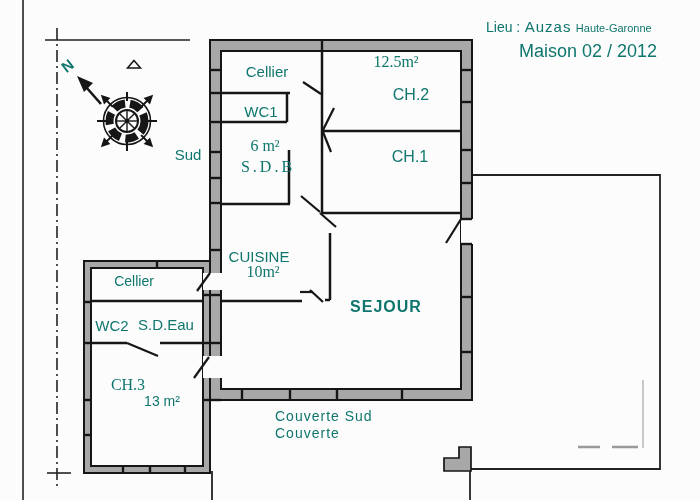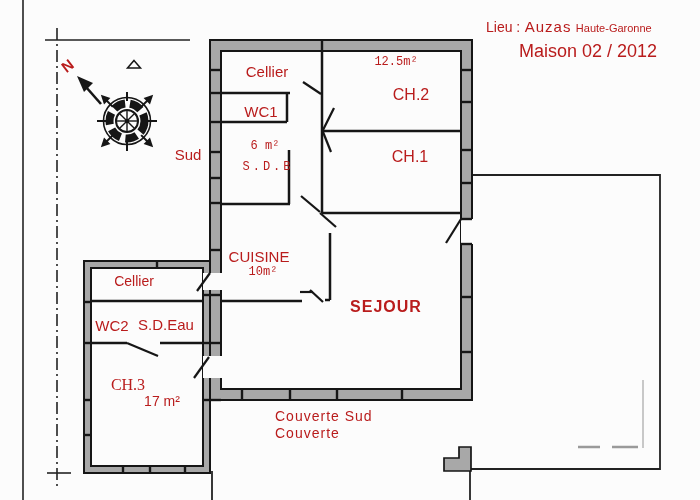--- a/index.html
+++ b/index.html
@@ -1,25 +1,25 @@
 <!DOCTYPE html>
 <html><head>
 <meta charset="utf-8">
 <style>
   html,body{margin:0;padding:0;background:#ffffff;}
   .canvas{
     position:relative;width:700px;height:500px;background:#fcfcfc;
-    font-family:"Liberation Sans",sans-serif;color:#b91c1c;overflow:hidden;
+    font-family:"Liberation Sans",sans-serif;color:#0f766e;overflow:hidden;
   }
   .plan-svg{position:absolute;left:0;top:0;}
   .label{position:absolute;transform:translate(-50%,-50%);white-space:nowrap;line-height:1;}
   .lbl-room{font-size:15px;}
   .lbl-room-lg{font-size:16px;}
   .lbl-small{font-size:14px;}
-  .mono{font-family:Liberation Mono, monospace;font-size:12px;}
+  .mono{font-family:Liberation Serif, serif;font-size:16px;}
   .spread{letter-spacing:3px;}
   .wide{letter-spacing:1px;}
   .tl{transform:none;} 
   .header-line1{position:absolute;left:486px;top:18px;}
   .header-line2{position:absolute;left:519px;top:41px;font-size:18px;}
   .hdr-lieu{font-size:14px;}
   .hdr-place{font-size:15px;letter-spacing:1px;}
   .hdr-region{font-size:11px;}
   .north-letter{position:absolute;left:62px;top:57px;font-size:15px;font-weight:bold;
     transform:rotate(-38deg);}
@@ -201,18 +201,18 @@
   <div class="label mono spread" style="left:268px;top:167px;">S.D.B</div>
   <div class="label lbl-room-lg" style="left:410px;top:157px;">CH.1</div>
   <div class="label lbl-room" style="left:259px;top:256px;">CUISINE</div>
   <div class="label mono" style="left:263px;top:272px;">10m²</div>
   <div class="label lbl-room-lg wide" style="left:386px;top:307px;font-weight:bold;">SEJOUR</div>
 
   <div class="label lbl-small" style="left:134px;top:281px;">Cellier</div>
   <div class="label lbl-room" style="left:112px;top:325px;">WC2</div>
   <div class="label lbl-room" style="left:166px;top:324px;">S.D.Eau</div>
   <div class="label lbl-room-lg" style="left:128px;top:385px;font-family:Liberation Serif, serif;">CH.3</div>
-  <div class="label lbl-small" style="left:162px;top:401px;">17 m²</div>
+  <div class="label lbl-small" style="left:162px;top:401px;">13 m²</div>
 
   <div class="label terr-sud tl" style="left:275px;top:409px;">Couverte  Sud</div>
   <div class="label terr-sud tl" style="left:275px;top:426px;">Couverte</div>
 
 </div>
 
 </body></html>

